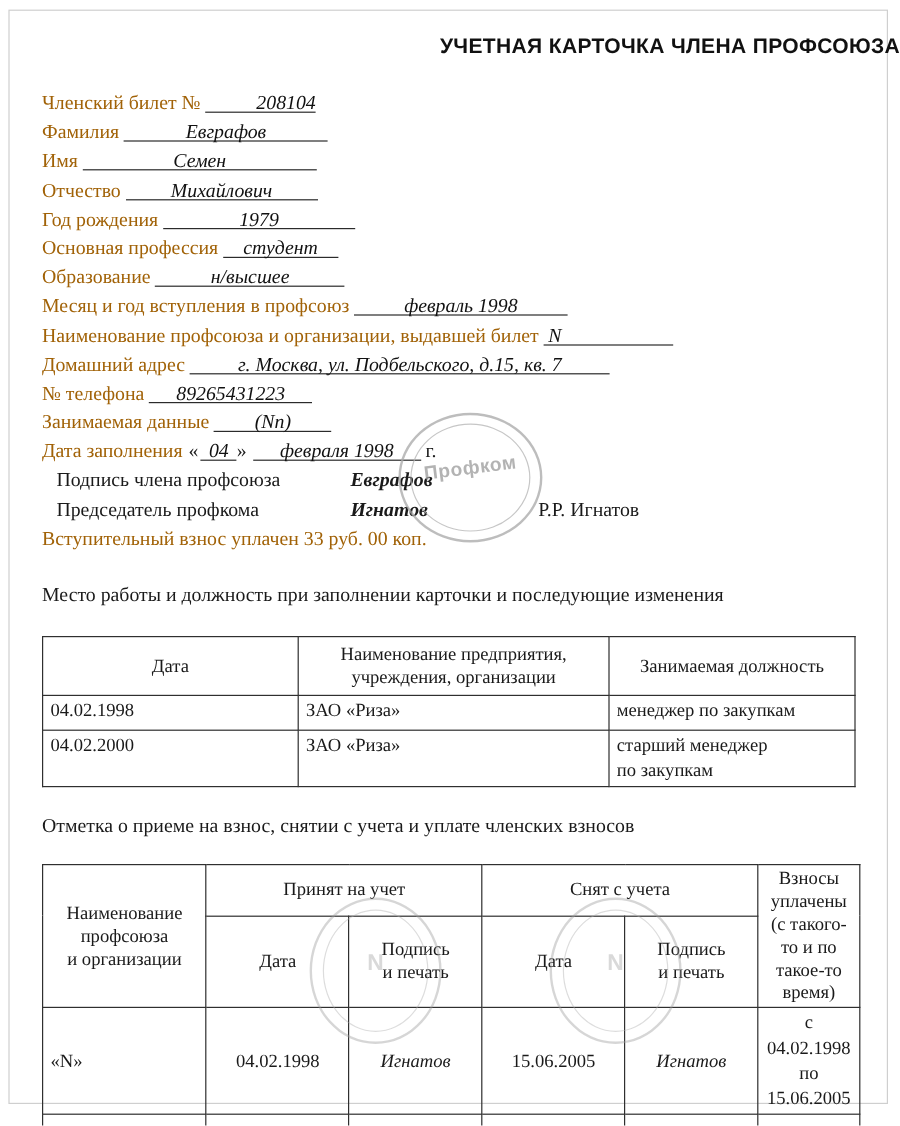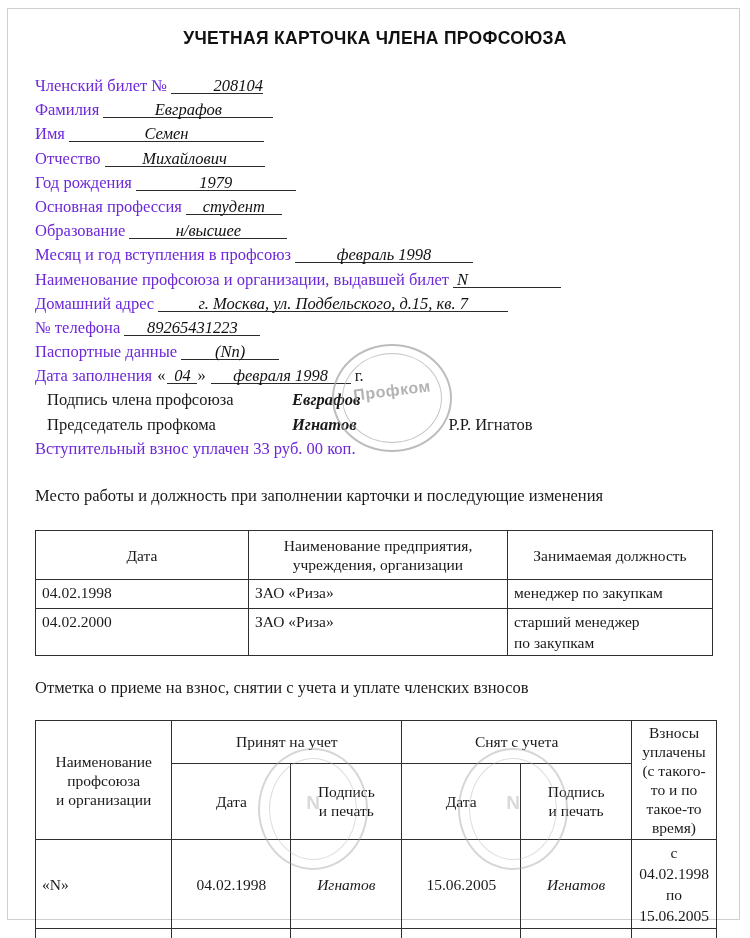--- a/index.html
+++ b/index.html
@@ -34,21 +34,21 @@
     width: 750px;
     height: 938px;
   }
 
   
   .doc-title {
     position: absolute;
     left: 0;
     top: 28px;
     width: 750px;
-    text-align: center;
+    text-align: right;
     font-family: "Liberation Sans", "DejaVu Sans", sans-serif;
     font-weight: bold;
     font-size: 17.5px;
     letter-spacing: 0.3px;
     color: #111;
   }
 
   
   .fields {
     position: absolute;
@@ -59,21 +59,21 @@
   .field-row {
     display: flex;
     align-items: baseline;
     height: 24.2px;
     white-space: nowrap;
     font-size: 16.5px;
     line-height: 24.2px;
   }
   .f-label {
     flex: 0 0 auto;
-    color: #6d28d9;
+    color: #a16207;
   }
   .f-fill {
     flex: 0 0 auto;
     border-bottom: 1px solid #2b2b2b;
     font-style: italic;
     font-weight: 500;
     text-align: center;
     color: #111;
     height: 19px;
     line-height: 21px;
@@ -320,21 +320,21 @@
       <span class="f-label">Домашний адрес</span>
       <span class="f-fill w-addr">г. Москва, ул. Подбельского, д.15, кв. 7</span>
     </div>
 
     <div class="field-row">
       <span class="f-label">№ телефона</span>
       <span class="f-fill w-phone">89265431223</span>
     </div>
 
     <div class="field-row">
-      <span class="f-label">Паспортные данные</span>
+      <span class="f-label">Занимаемая данные</span>
       <span class="f-fill w-passport">(Nn)</span>
     </div>
 
     <div class="field-row">
       <span class="f-label">Дата заполнения</span>
       <span class="f-pad" style="padding-left:5px">«</span>
       <span class="f-fill w-day">04</span>
       <span class="f-pad">»</span>
       <span class="f-fill w-month">февраля  1998</span>
       <span class="f-tail">г.</span>

